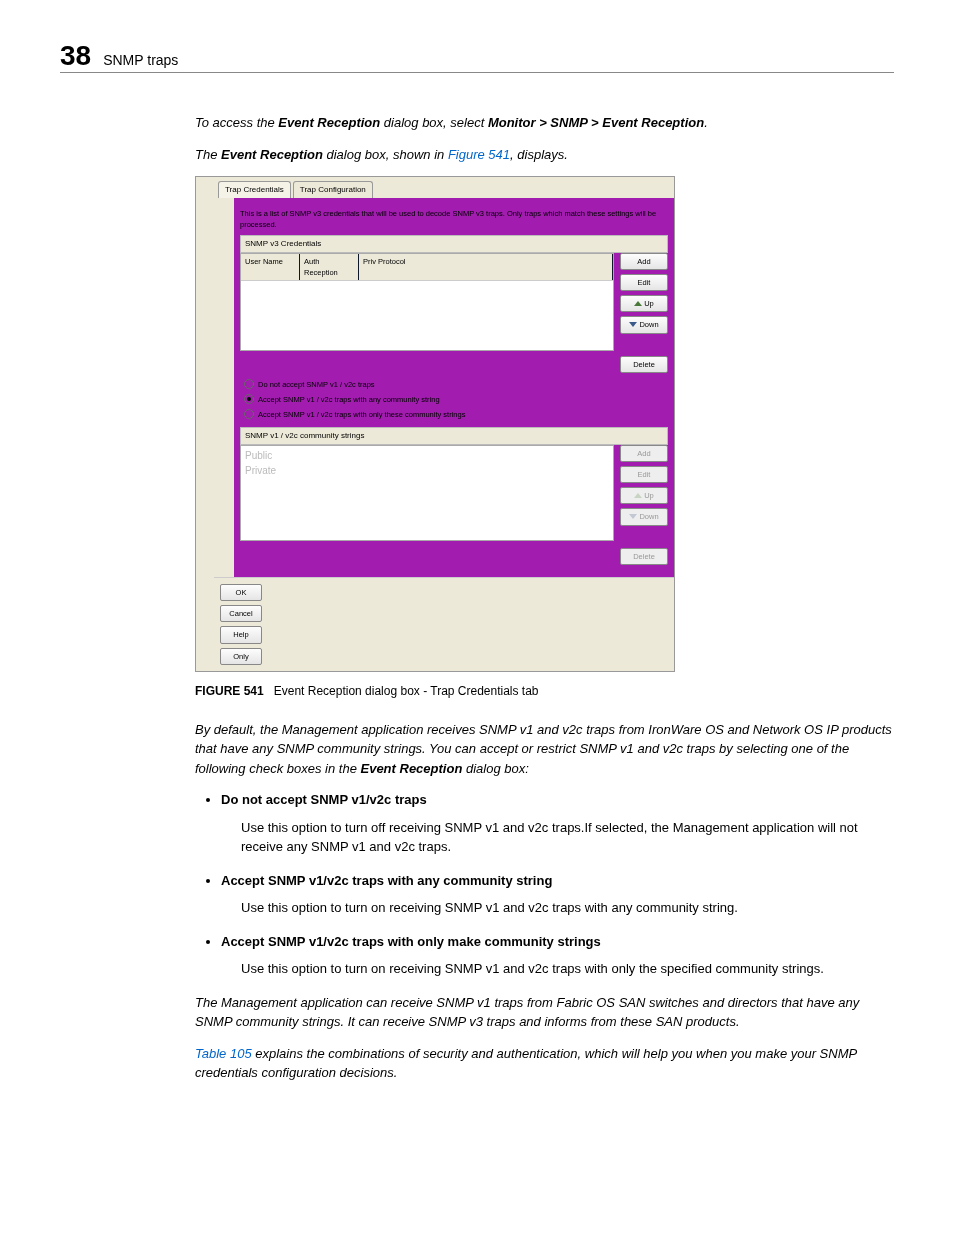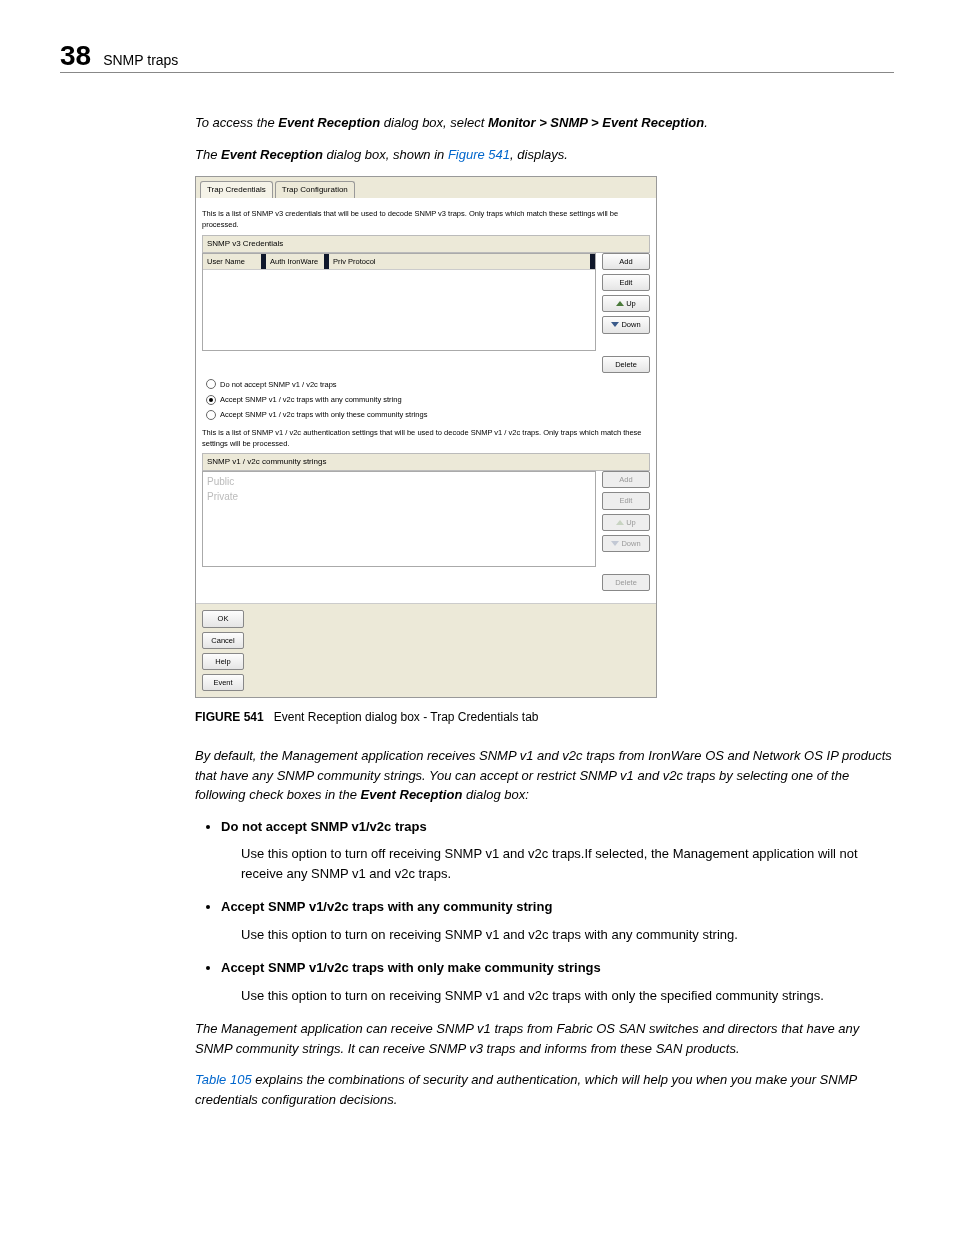--- a/index.html
+++ b/index.html
@@ -36,37 +36,39 @@
   }
   .bold { font-weight: bold; }
   .link { color: #0066cc; }
   
   .dialog {
     width: 460px;
     border: 1px solid #999;
     background: #ece9d8;
     font-size: 8px;
     margin: 8px 0;
+    padding-left: 18px;
   }
   .tabs {
     display: flex;
     gap: 2px;
     padding: 4px 4px 0 4px;
   }
   .tab {
     border: 1px solid #999;
     border-bottom: none;
     padding: 2px 6px;
     background: #ece9d8;
     border-radius: 3px 3px 0 0;
   }
   .tab.active { background: #f5f3e8; }
   .dialog-body {
     padding: 6px;
-    background: #ffffff;
+    background: #a21caf;
+    margin-left: 20px;
   }
   .desc-text {
     font-size: 7.5px;
     margin: 4px 0;
   }
   .section-label {
     font-size: 8px;
     border: 1px solid #bbb;
     padding: 2px 4px;
     background: #ece9d8;
@@ -83,21 +85,21 @@
     border: 1px solid #aaa;
     height: 96px;
   }
   .table-header {
     display: flex;
     background: #ece9d8;
     border-bottom: 1px solid #ccc;
     font-size: 7.5px;
   }
   .th {
-    border-right: 5px solid #0f172a;
+    border-right: 1px solid #0f172a;
     padding: 2px 4px;
   }
   .th.c1 { width: 50px; }
   .th.c2 { width: 50px; }
   .th.c3 { flex: 1; }
   .btn-col {
     display: flex;
     flex-direction: column;
     gap: 4px;
     width: 48px;
@@ -114,21 +116,21 @@
     justify-content: center;
     gap: 2px;
   }
   .btn.disabled { color: #999; background: #eee; }
   .radios {
     margin: 6px 0;
     font-size: 7.5px;
   }
   .radio-row {
     display: flex;
-    align-items: center;
+    align-items: flex-start;
     gap: 4px;
     margin: 4px 0 4px 4px;
   }
   .radio {
     width: 8px; height: 8px; border: 1px solid #666; border-radius: 50%;
     display: inline-flex; align-items: center; justify-content: center;
   }
   .radio.selected::after {
     content: ""; width: 4px; height: 4px; background: #000; border-radius: 50%;
   }
@@ -206,21 +208,21 @@
       <div class="tab active">Trap Credentials</div>
       <div class="tab">Trap Configuration</div>
     </div>
     <div class="dialog-body">
       <div class="desc-text">This is a list of SNMP v3 credentials that will be used to decode SNMP v3 traps. Only traps which match these settings will be processed.</div>
       <div class="section-label">SNMP v3 Credentials</div>
       <div class="table-wrap">
         <div class="table-area">
           <div class="table-header">
             <div class="th c1">User Name</div>
-            <div class="th c2">Auth IronWare</div>
+            <div class="th c2">Auth Reception</div>
             <div class="th c3">Priv Protocol</div>
           </div>
         </div>
         <div class="btn-col">
           <div class="btn">Add</div>
           <div class="btn">Edit</div>
           <div class="btn">
               <span class="tri-up"></span>
               <span>Up</span>
             </div>
@@ -241,21 +243,20 @@
         <div class="radio-row">
           <span class="radio selected"></span>
           <span>Accept SNMP v1 / v2c traps with any community string</span>
         </div>
         <div class="radio-row">
           <span class="radio"></span>
           <span>Accept SNMP v1 / v2c traps with only these community strings</span>
         </div>
       </div>
 
-      <div class="desc-text">This is a list of SNMP v1 / v2c authentication settings that will be used to decode SNMP v1 / v2c traps. Only traps which match these settings will be processed.</div>
       <div class="section-label">SNMP v1 / v2c community strings</div>
       <div class="table-wrap">
         <div class="list-area">
           <div>Public</div>
           <div>Private</div>
         </div>
         <div class="btn-col">
           <div class="btn disabled">Add</div>
           <div class="btn disabled">Edit</div>
           <div class="btn disabled">
@@ -268,21 +269,21 @@
             </div>
           <div class="spacer"></div>
           <div class="btn disabled">Delete</div>
         </div>
       </div>
     </div>
     <div class="dialog-footer">
       <div class="btn">OK</div>
       <div class="btn">Cancel</div>
       <div class="btn">Help</div>
-      <div class="btn">Event</div>
+      <div class="btn">Only</div>
     </div>
   </div>
 
   <div class="figure-caption">
     <span class="bold">FIGURE 541</span>&nbsp;&nbsp;&nbsp;<span>Event Reception dialog box - Trap Credentials tab</span>
   </div>
 
   <p>
     <span>By default, the Management application receives SNMP v1 and v2c traps from IronWare OS and Network OS IP products that have any SNMP community strings. You can accept or restrict SNMP v1 and v2c traps by selecting one of the following check boxes in the </span><span class="bold">Event Reception</span><span> dialog box:</span>
   </p>

